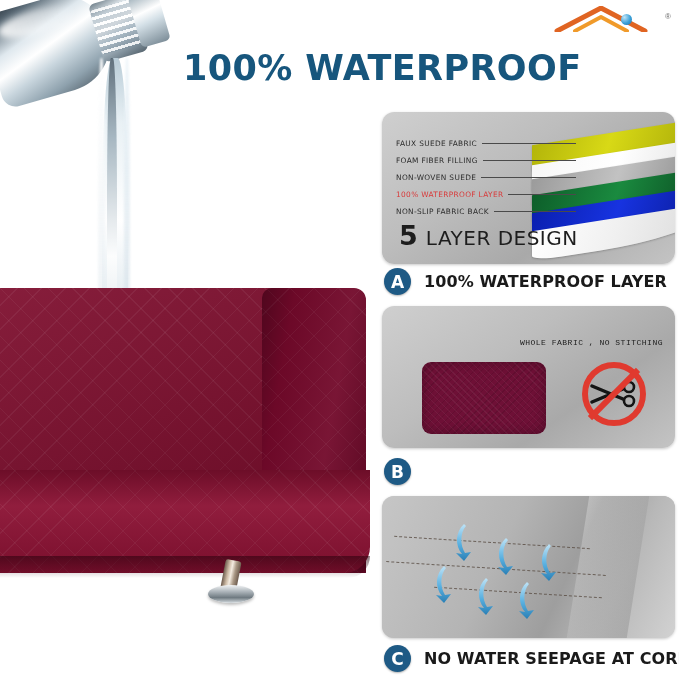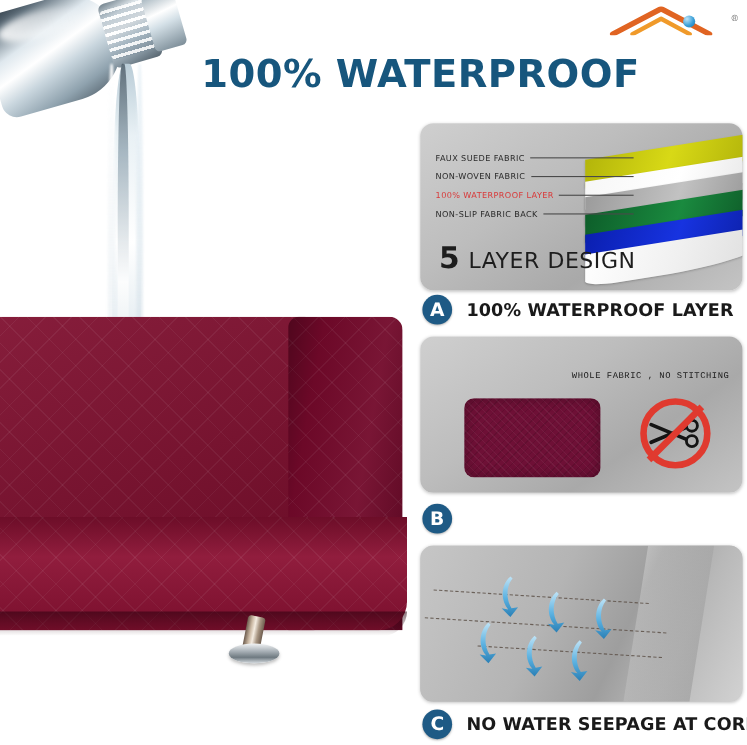--- a/index.html
+++ b/index.html
@@ -323,21 +323,25 @@
       <span class="ly5"></span>
       <span class="ly6"></span>
   </div>
 
   <div class="layer-labels">
     <div class="layer-row">
       <span class="lbl">FAUX SUEDE FABRIC</span>
       <span class="lead"></span>
     </div>
     <div class="layer-row">
-      <span class="lbl">NON-WOVEN FABRIC</span>
+      <span class="lbl">FOAM FIBER FILLING</span>
+      <span class="lead"></span>
+    </div>
+    <div class="layer-row">
+      <span class="lbl">NON-WOVEN SUEDE</span>
       <span class="lead"></span>
     </div>
     <div class="layer-row hl">
       <span class="lbl">100% WATERPROOF LAYER</span>
       <span class="lead"></span>
     </div>
     <div class="layer-row">
       <span class="lbl">NON-SLIP FABRIC BACK</span>
       <span class="lead"></span>
     </div>

